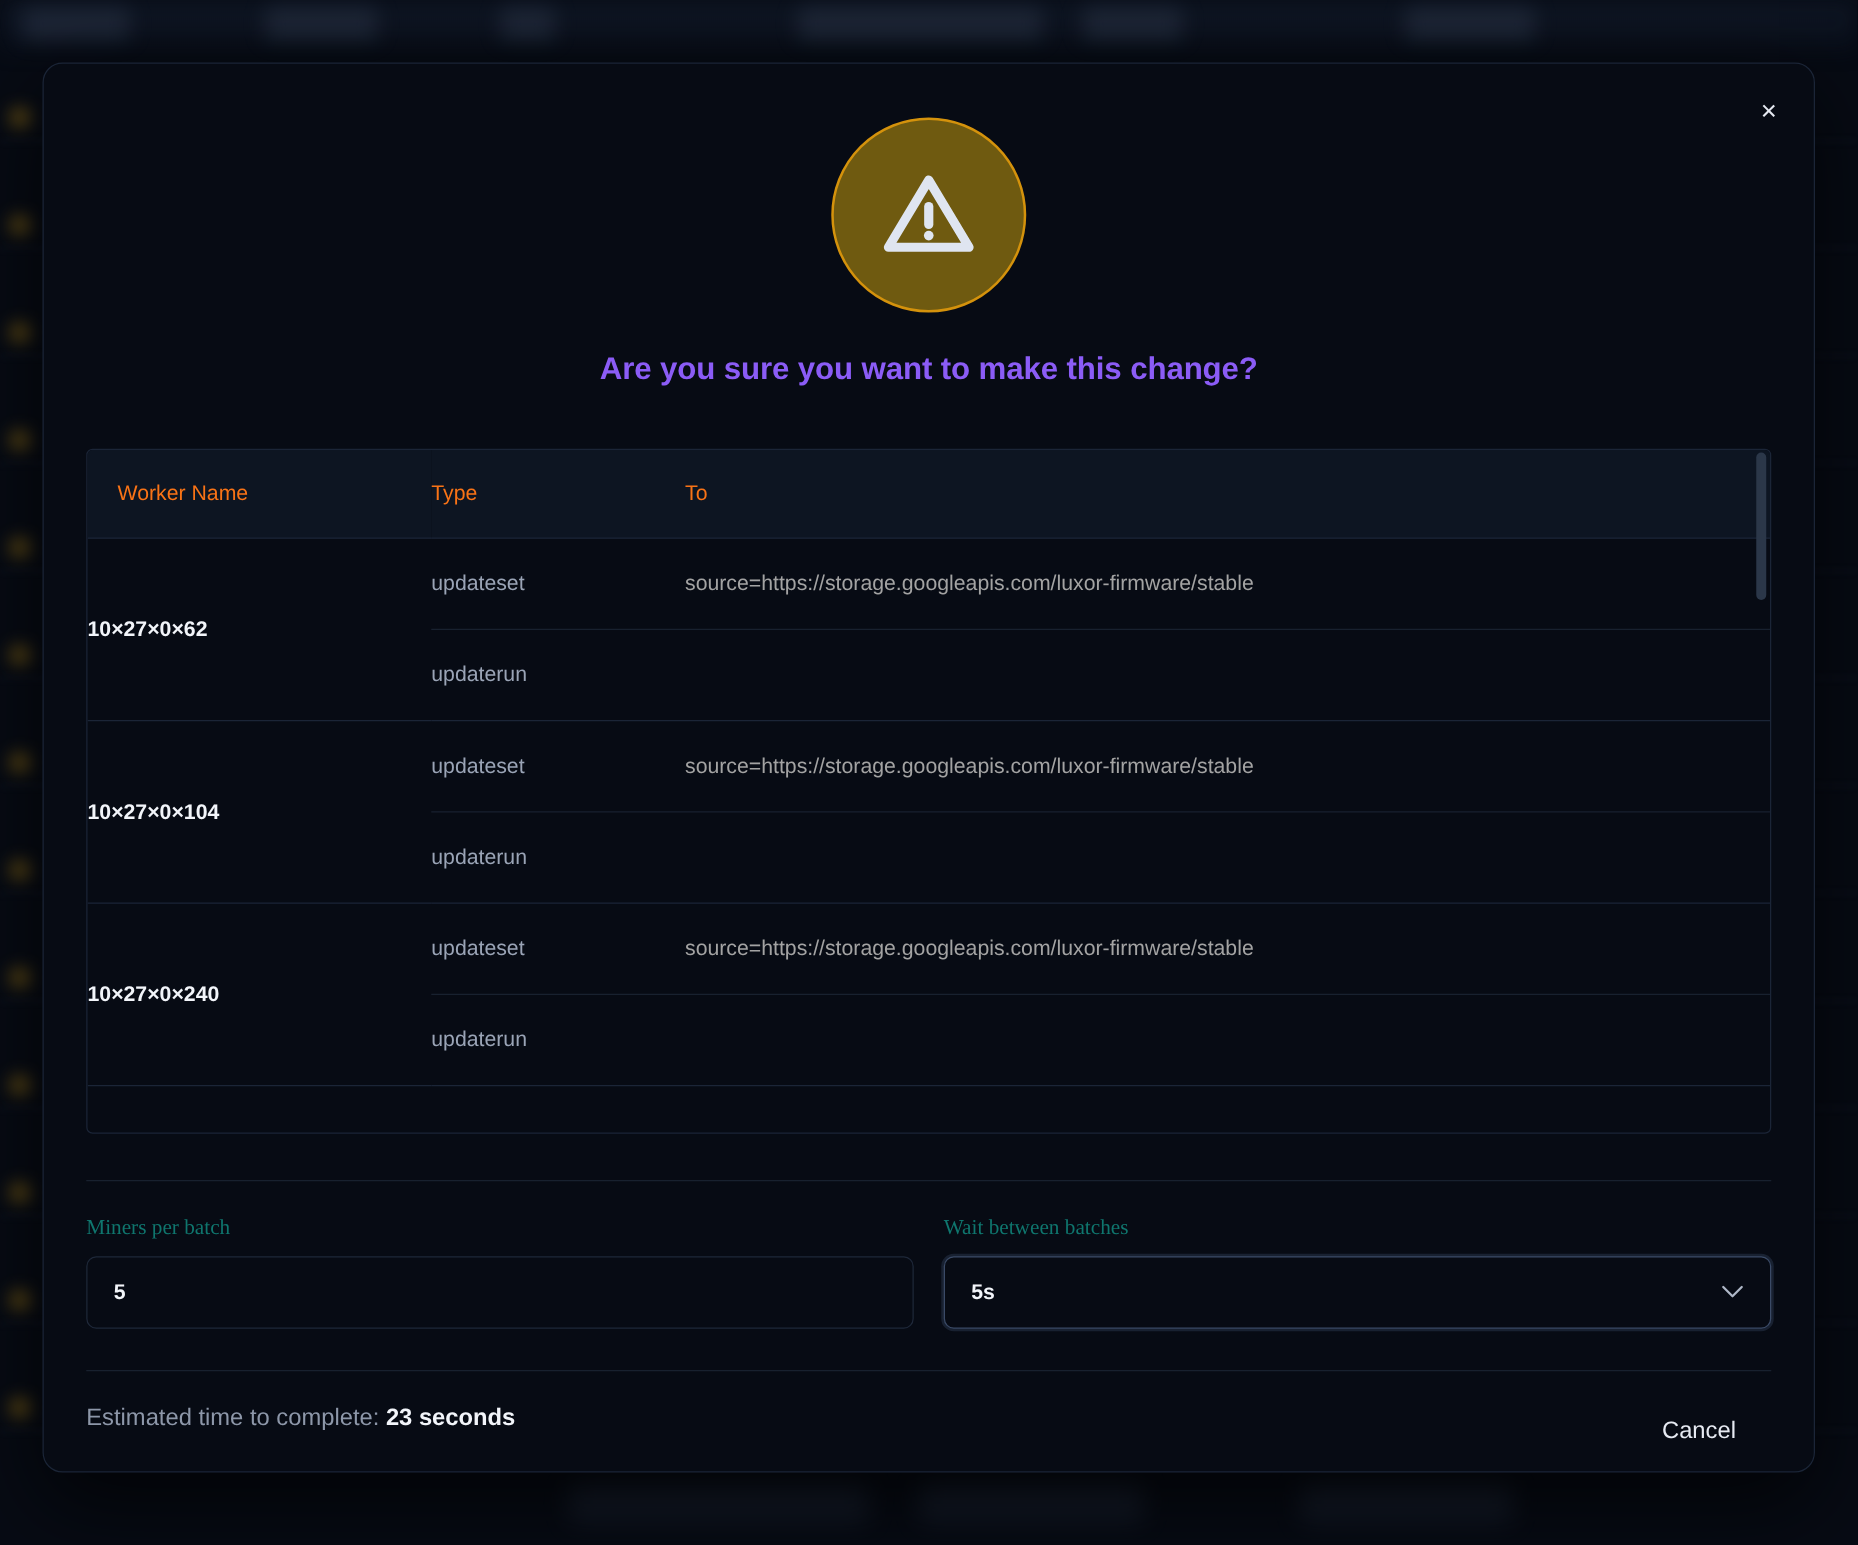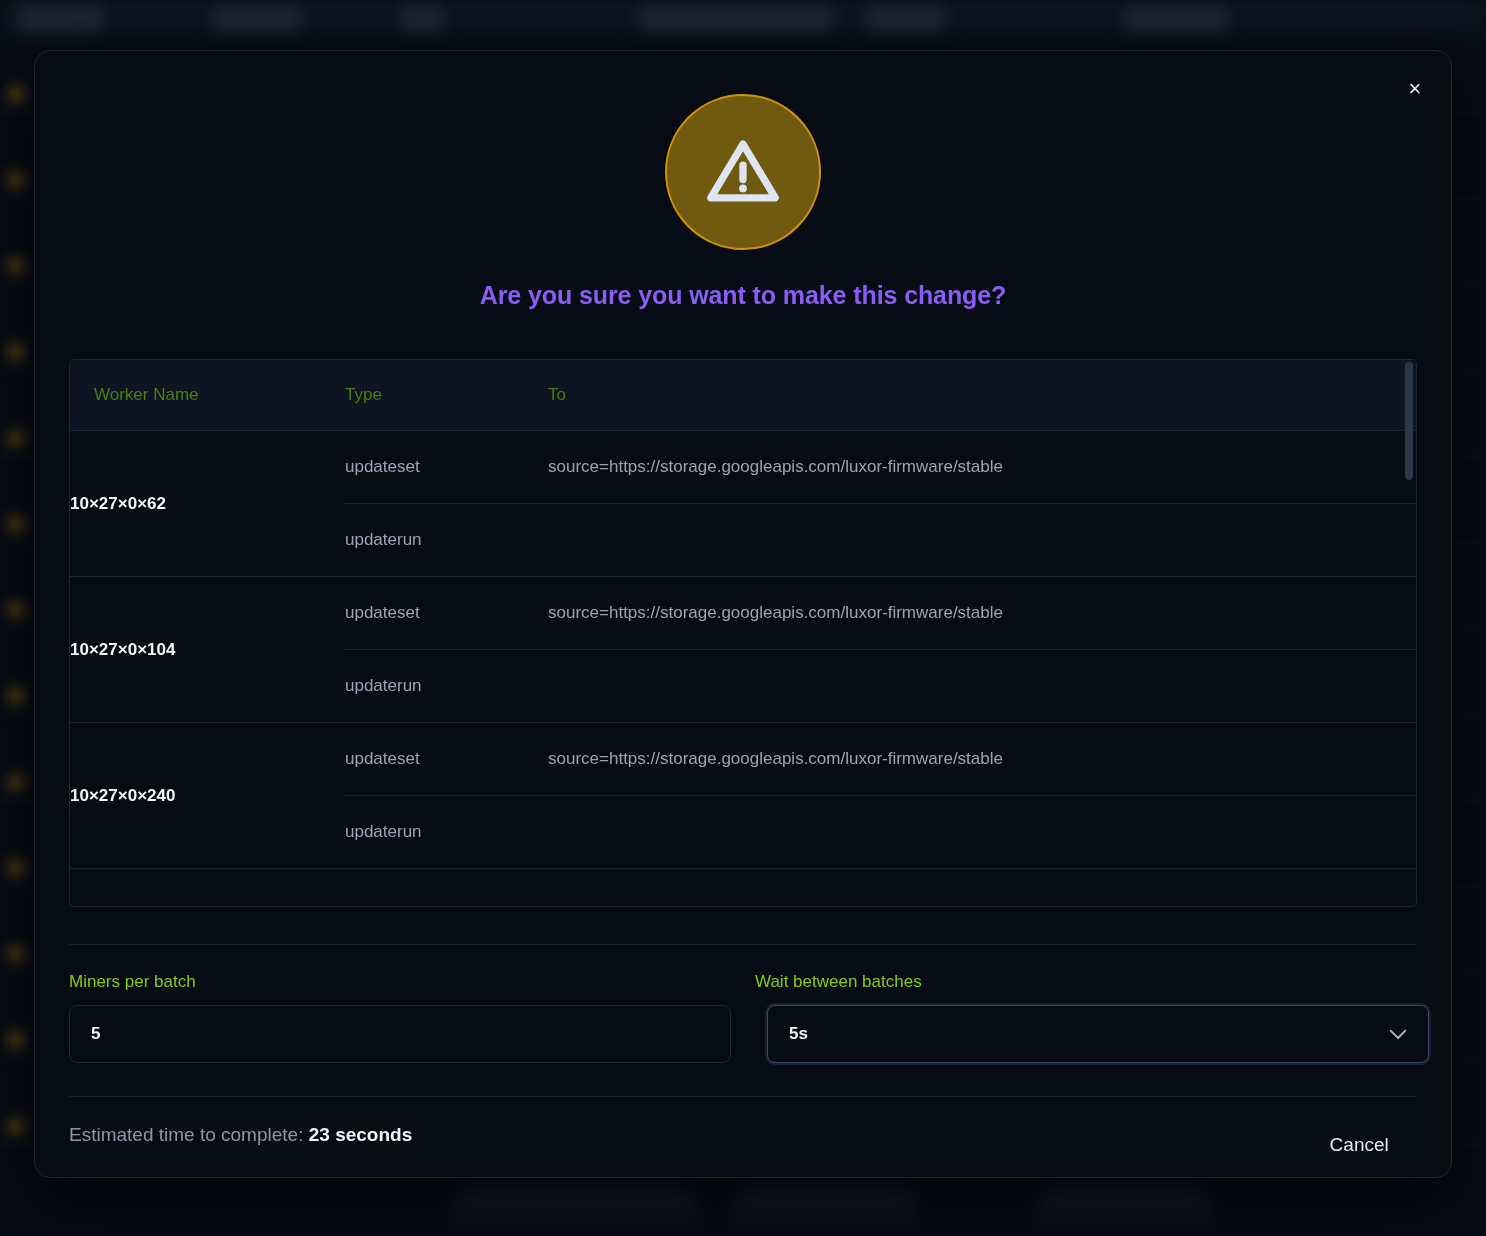--- a/index.html
+++ b/index.html
@@ -130,21 +130,21 @@
     height: 100%;
     overflow: hidden;
   }
   table {
     width: 100%;
     border-collapse: collapse;
     table-layout: fixed;
   }
   thead th {
     background: #0d1522;
-    color: #4d7c0f;
+    color: #f97316;
     font-size: 17px;
     font-weight: normal;
     text-align: left;
     padding: 25px 0 25px 0;
     border-bottom: 1px solid #1b2537;
   }
   th.c-worker, td.c-worker { width: 275px; padding-left: 24px; }
   th.c-type,   td.c-type   { width: 203px; }
   th.c-to,     td.c-to     { width: auto; }
 
@@ -197,42 +197,42 @@
   }
 
   #form-row {
     display: flex;
     gap: 24px;
     margin: 27px 34px 0 34px;
   }
   .field { flex: 1; }
   .field-label {
     display: block;
-    color: #84cc16;
+    color: #0f766e;
     font-size: 17px;
     margin-bottom: 13px;
+    font-family: Liberation Serif, serif;
   }
   .field-control {
     width: 100%;
     height: 58px;
     background: #070b14;
     border: 1px solid #1e2839;
     border-radius: 8px;
     color: #f2f5fa;
     font-size: 17px;
     font-weight: bold;
     padding: 0 21px;
     font-family: "Liberation Sans", sans-serif;
     display: flex;
     align-items: center;
   }
   .field-control.focused {
     border-color: #3a4a66;
     box-shadow: 0 0 0 2px rgba(58,74,102,.35);
-    margin-left: 12px;
   }
   .select-control {
     justify-content: space-between;
     cursor: pointer;
   }
   .chev {
     color: #aeb7c7;
     font-size: 15px;
     line-height: 1;
   }

